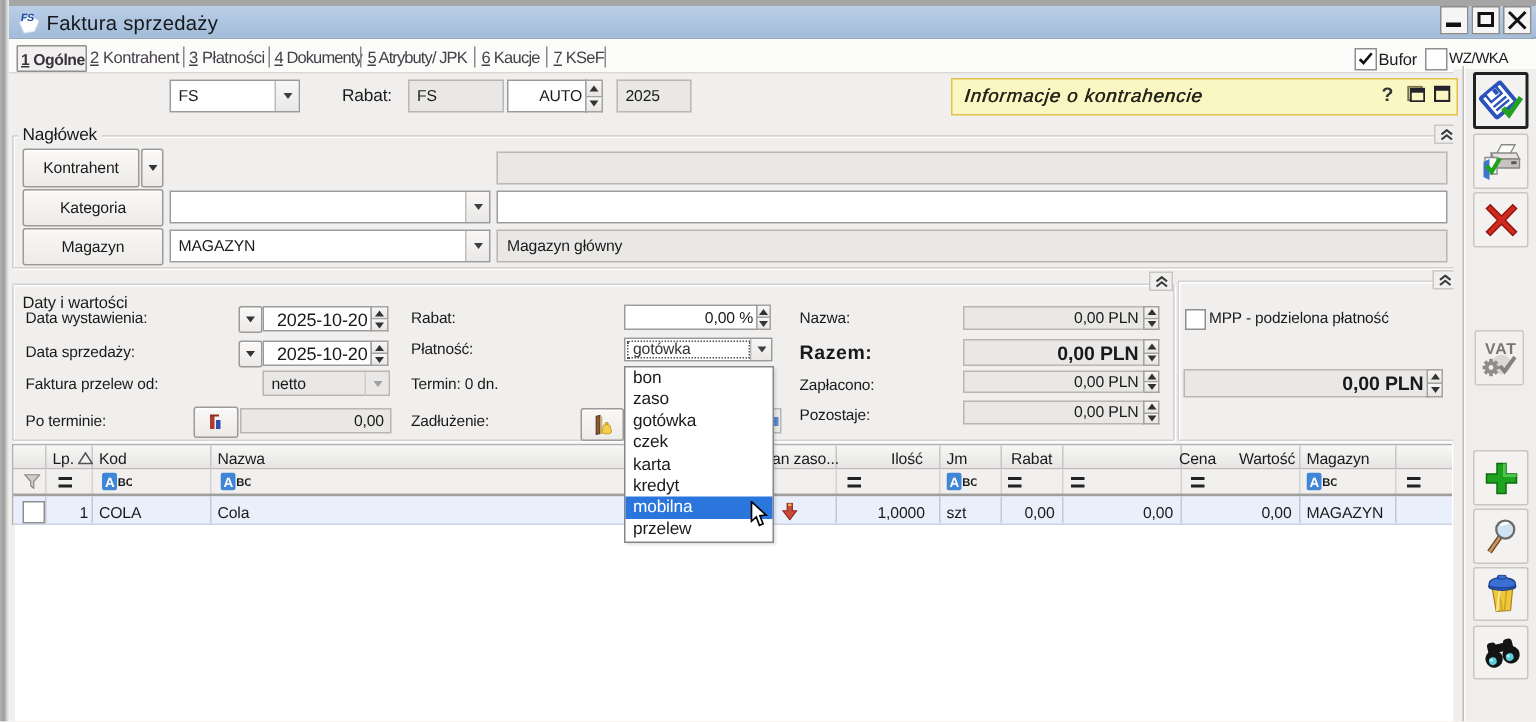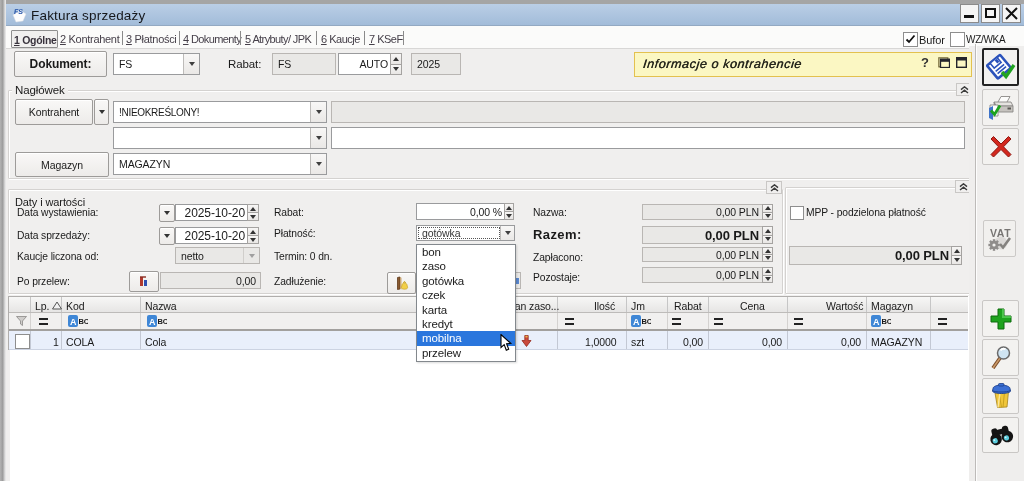--- a/index.html
+++ b/index.html
@@ -70,21 +70,20 @@
 <div class="ab" style="left:403px;top:31px;width:1px;height:14px;background:#8a8a8a"></div>
 
 <div class="cb" style="left:903px;top:32px"></div>
 <svg class="ab" style="left:905px;top:34px" width="11" height="11" viewBox="0 0 11 11">
       <path d="M1.5,5.5 L4,8 L9.5,1.5" stroke="#111" stroke-width="1.8" fill="none"></path>
     </svg>
 <div class="lbl" style="left:919px;top:33px;font-size:11px">Bufor</div>
 <div class="cb" style="left:950px;top:32px"></div>
 <div class="lbl" style="left:966px;top:33px;font-size:10px;letter-spacing:-0.3px">WZ/WKA</div>
 
-<div class="btn3d" style="left:14px;top:51px;width:91px;height:24px;font-weight:bold;font-size:12px">Dokument:</div>
 <div class="wfld" style="left:113px;top:53px;width:85px;height:20px">
       <span style="padding-left:5px">FS</span>
       <div class="carr"></div>
     </div>
 <div class="lbl" style="left:228px;top:57px;font-size:11.5px">Rabat:</div>
 <div class="fld" style="left:272px;top:53px;width:62px;height:20px">
       <span style="padding-left:5px">FS</span>
     </div>
 <div class="wfld r" style="left:338px;top:53px;width:52px;height:20px">
       <span style="padding-right:3px">AUTO</span>
@@ -114,53 +113,53 @@
 <div class="glbl" style="left:12px;top:84px;font-size:11.5px">Nagłówek</div>
 <div class="chev" style="left:956px;top:83px">
       <svg width="9" height="8" viewBox="0 0 9 8">
         <path d="M1,3.6 L4.5,0.8 L8,3.6 M1,7 L4.5,4.2 L8,7" fill="none" stroke="#3a3a3a" stroke-width="1.4"></path>
       </svg>
     </div>
 <div class="btn3d" style="left:15px;top:99px;width:76px;height:24px">Kontrahent</div>
 <div class="btn3d" style="left:94px;top:99px;width:13px;height:24px">
       <span style="border-left:3px solid transparent;border-right:3px solid transparent;border-top:4px solid #333"></span>
     </div>
-<div class="wfld" style="left:113px;top:101px;width:212px;height:20px">
-      <span style="padding-left:5px;font-size:10px;letter-spacing:-0.3px">!NIEOKREŚLONY!</span>
-      <div class="carr"></div>
-    </div>
 <div class="fld" style="left:331px;top:101px;width:632px;height:20px"></div>
+<div class="btn3d" style="left:15px;top:126px;width:92px;height:23px">Kategoria</div>
 <div class="wfld" style="left:113px;top:127px;width:212px;height:20px">
       <div class="carr"></div>
     </div>
 <div class="wfld" style="left:331px;top:127px;width:632px;height:20px"></div>
 <div class="btn3d" style="left:15px;top:152px;width:92px;height:23px">Magazyn</div>
 <div class="wfld" style="left:113px;top:153px;width:212px;height:20px">
       <span style="padding-left:5px">MAGAZYN</span>
       <div class="carr"></div>
     </div>
+<div class="fld" style="left:331px;top:153px;width:632px;height:20px">
+      <span style="padding-left:6px">Magazyn główny</span>
+    </div>
 
 <div class="grp" style="left:8px;top:189px;width:773px;height:103px"></div>
 <div class="glbl" style="left:12px;top:196px;font-size:11px">Daty i wartości</div>
 <div class="chev" style="left:766px;top:181px">
       <svg width="9" height="8" viewBox="0 0 9 8">
         <path d="M1,3.6 L4.5,0.8 L8,3.6 M1,7 L4.5,4.2 L8,7" fill="none" stroke="#3a3a3a" stroke-width="1.4"></path>
       </svg>
     </div>
 
 <div class="grp" style="left:785px;top:187px;width:184px;height:105px"></div>
 <div class="chev" style="left:955px;top:180px">
       <svg width="9" height="8" viewBox="0 0 9 8">
         <path d="M1,3.6 L4.5,0.8 L8,3.6 M1,7 L4.5,4.2 L8,7" fill="none" stroke="#3a3a3a" stroke-width="1.4"></path>
       </svg>
     </div>
 <div class="lbl" style="left:17px;top:206px;font-size:10.3px;letter-spacing:-0.1px">Data wystawienia:</div>
 <div class="lbl" style="left:17px;top:229px;font-size:10.3px;letter-spacing:-0.1px">Data sprzedaży:</div>
-<div class="lbl" style="left:17px;top:250px;font-size:10.3px;letter-spacing:-0.1px">Kaucje liczona od:</div>
-<div class="lbl" style="left:17px;top:275px;font-size:10.3px;letter-spacing:-0.1px">Po przelew:</div>
+<div class="lbl" style="left:17px;top:250px;font-size:10.3px;letter-spacing:-0.1px">Faktura przelew od:</div>
+<div class="lbl" style="left:17px;top:275px;font-size:10.3px;letter-spacing:-0.1px">Po terminie:</div>
 
 <div class="btn3d" style="left:159px;top:204px;width:14px;height:16px">
       <span style="border-left:3px solid transparent;border-right:3px solid transparent;border-top:4px solid #333"></span>
     </div>
 <div class="wfld r" style="left:175px;top:204px;width:71px;height:15px;font-size:12px">
       <span style="padding-right:2px">2025-10-20</span>
     </div>
 <div class="spin" style="left:247px;top:204px;height:17px">
       <div class="tup"></div>
       <div class="tdn"></div>
@@ -282,21 +281,21 @@
 <div class="lbl" style="left:35px;top:299px">Lp.</div>
 <svg class="ab" style="left:52px;top:301px" width="10" height="9" viewBox="0 0 10 9">
       <polygon points="5,1 9.5,8 0.5,8" fill="#f2f2f2" stroke="#555" stroke-width="1"></polygon>
     </svg>
 <div class="lbl" style="left:66px;top:299px">Kod</div>
 <div class="lbl" style="left:145px;top:299px">Nazwa</div>
 <div class="lbl" style="left:505px;top:299px">Stan zaso...</div>
 <div class="lbl" style="left:594px;top:299px">Ilość</div>
 <div class="lbl" style="left:631px;top:299px">Jm</div>
 <div class="lbl" style="left:674px;top:299px">Rabat</div>
-<div class="lbl" style="left:740px;top:299px">Cena</div>
+<div class="lbl" style="left:786px;top:299px">Cena</div>
 <div class="lbl" style="left:826px;top:299px">Wartość</div>
 <div class="lbl" style="left:871px;top:299px">Magazyn</div>
 
 <div class="ab" id="tfilter" style="left:9px;top:313px;width:959px;height:16px;background:#f1f0ef">
  <div class="hdrcell" style="left:0;width:22px;border-color:#d4d2d0"></div>
  <div class="hdrcell" style="left:22px;width:31px;border-color:#d4d2d0"></div>
  <div class="hdrcell" style="left:53px;width:79px;border-color:#d4d2d0"></div>
  <div class="hdrcell" style="left:132px;width:364px;border-color:#d4d2d0"></div>
  <div class="hdrcell" style="left:496px;width:53px;border-color:#d4d2d0"></div>
  <div class="hdrcell" style="left:549px;width:69px;border-color:#d4d2d0"></div>

